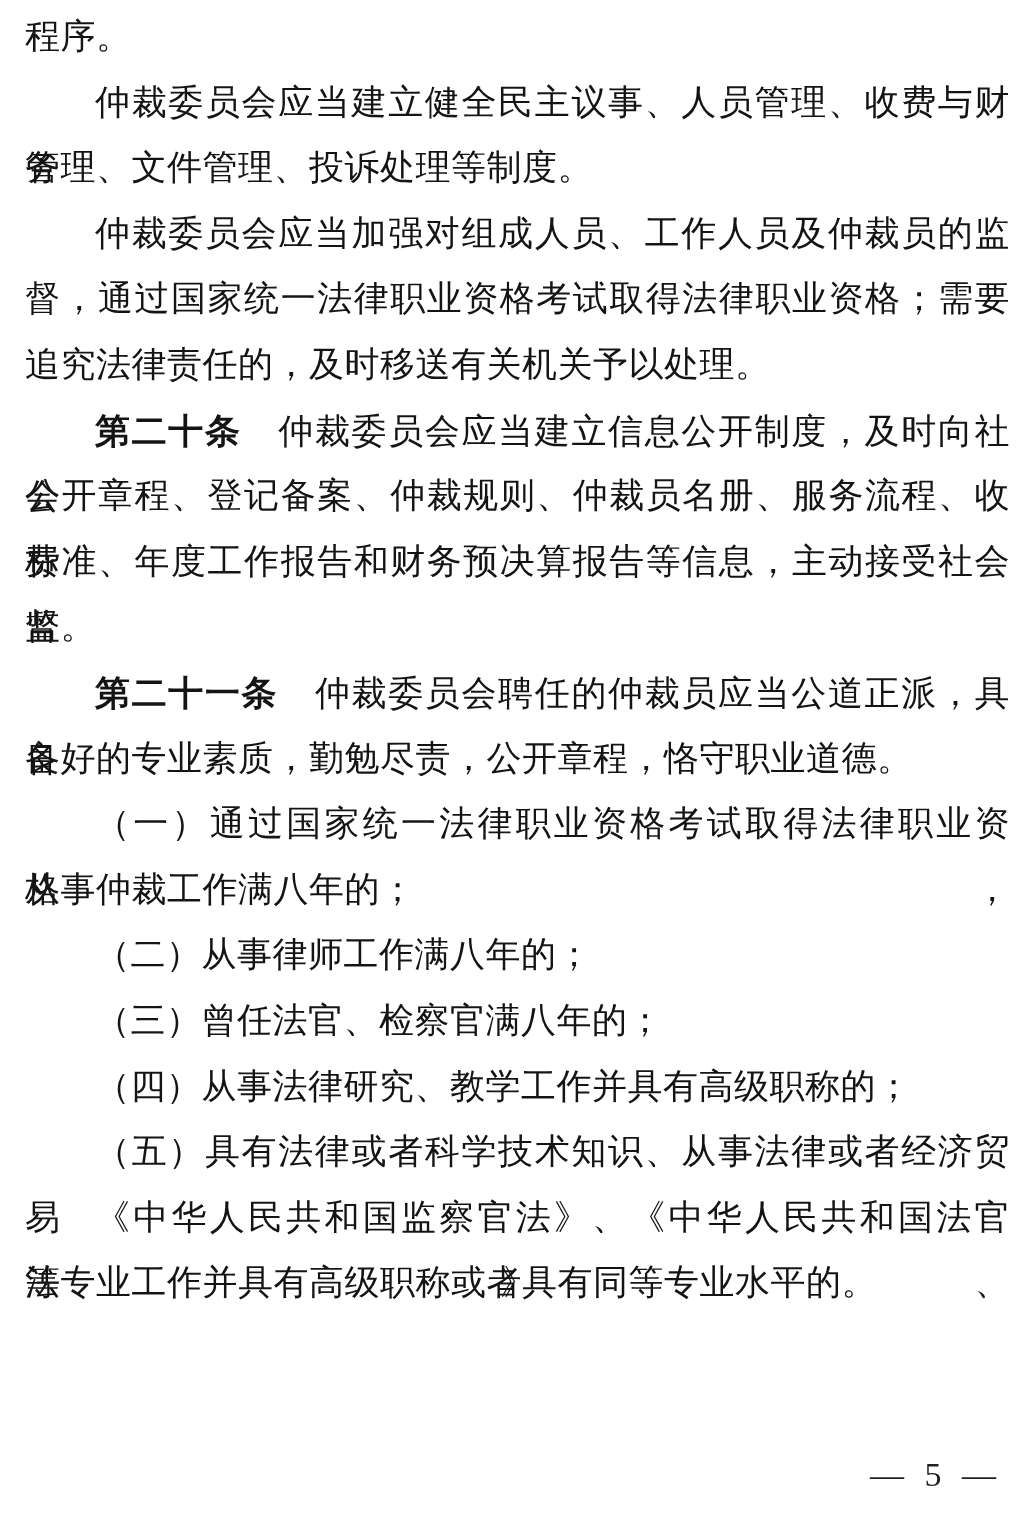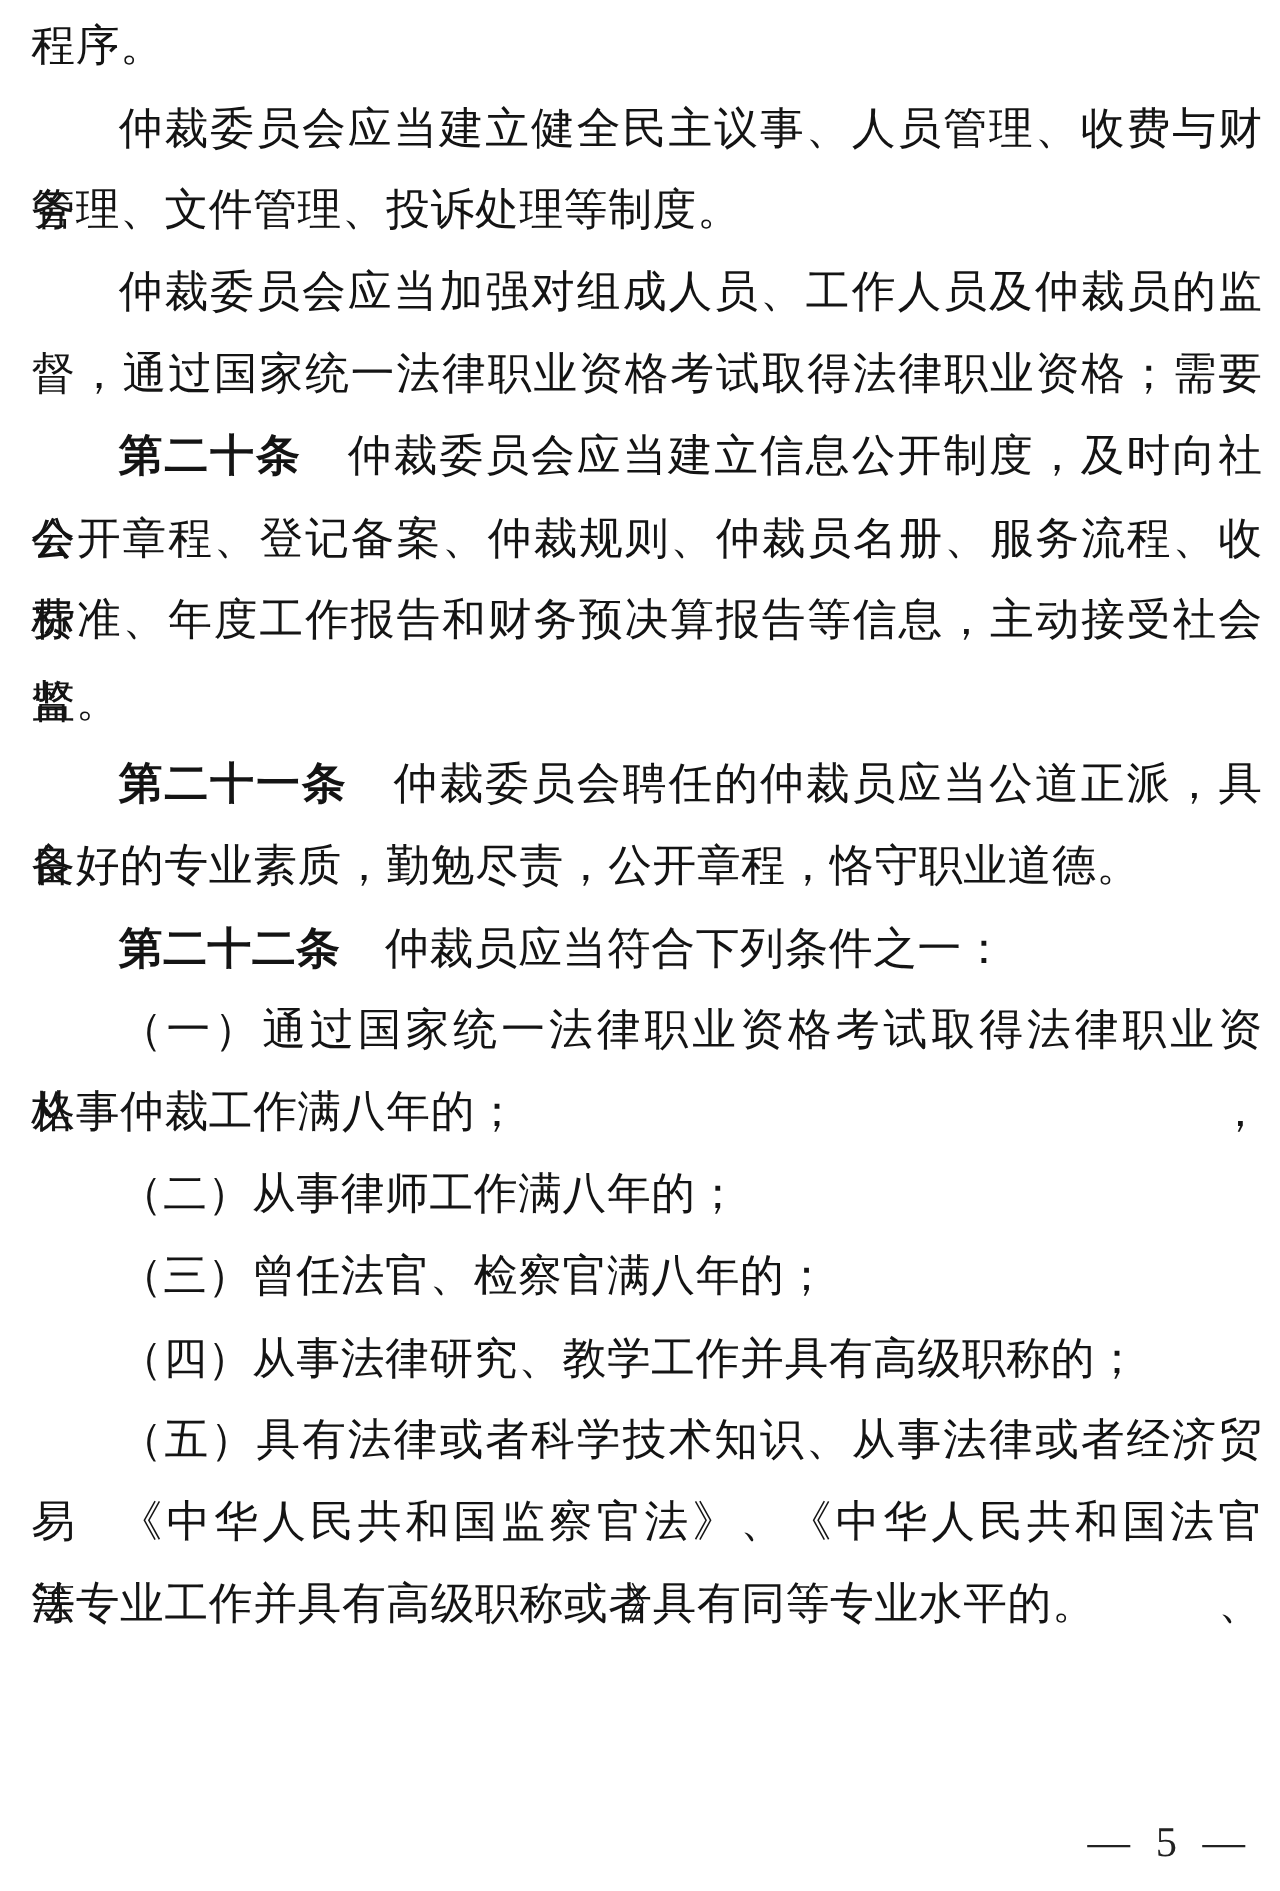--- a/index.html
+++ b/index.html
@@ -51,27 +51,27 @@
 </style>
 </head>
 <body>
 
 <div class="doc-body" id="doc-body">
     <div class="text-line">程序。</div>
     <div class="text-line indent justify">仲裁委员会应当建立健全民主议事、人员管理、收费与财务</div>
     <div class="text-line">管理、文件管理、投诉处理等制度。</div>
     <div class="text-line indent justify">仲裁委员会应当加强对组成人员、工作人员及仲裁员的监</div>
     <div class="text-line justify">督，通过国家统一法律职业资格考试取得法律职业资格；需要</div>
+    <div class="text-line">追究法律责任的，及时移送有关机关予以处理。</div>
     <div class="text-line indent justify"><span class="article-number">第二十条</span><span>　仲裁委员会应当建立信息公开制度，及时向社会</span></div>
     <div class="text-line justify">公开章程、登记备案、仲裁规则、仲裁员名册、服务流程、收费</div>
     <div class="text-line justify">标准、年度工作报告和财务预决算报告等信息，主动接受社会监</div>
     <div class="text-line">督。</div>
     <div class="text-line indent justify"><span class="article-number">第二十一条</span><span>　仲裁委员会聘任的仲裁员应当公道正派，具备</span></div>
     <div class="text-line">良好的专业素质，勤勉尽责，公开章程，恪守职业道德。</div>
-    <div class="text-line indent"><span class="article-number">第二十二条</span><span>　仲裁员应当符合下列条件之一：</span></div>
     <div class="text-line indent justify">（一）通过国家统一法律职业资格考试取得法律职业资格，</div>
     <div class="text-line">从事仲裁工作满八年的；</div>
     <div class="text-line indent">（二）从事律师工作满八年的；</div>
     <div class="text-line indent">（三）曾任法官、检察官满八年的；</div>
     <div class="text-line indent">（四）从事法律研究、教学工作并具有高级职称的；</div>
     <div class="text-line indent justify">（五）具有法律或者科学技术知识、从事法律或者经济贸易</div>
     <div class="text-line indent justify">《中华人民共和国监察官法》、《中华人民共和国法官法》、</div>
     <div class="text-line">等专业工作并具有高级职称或者具有同等专业水平的。</div>
   </div>
 

